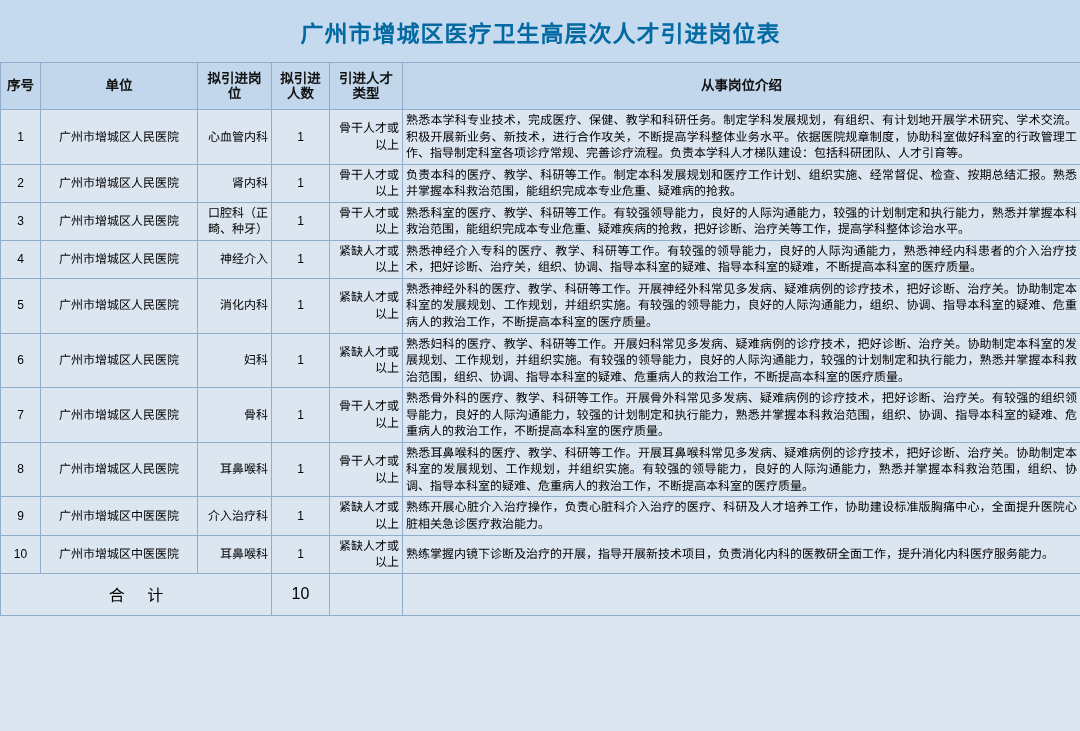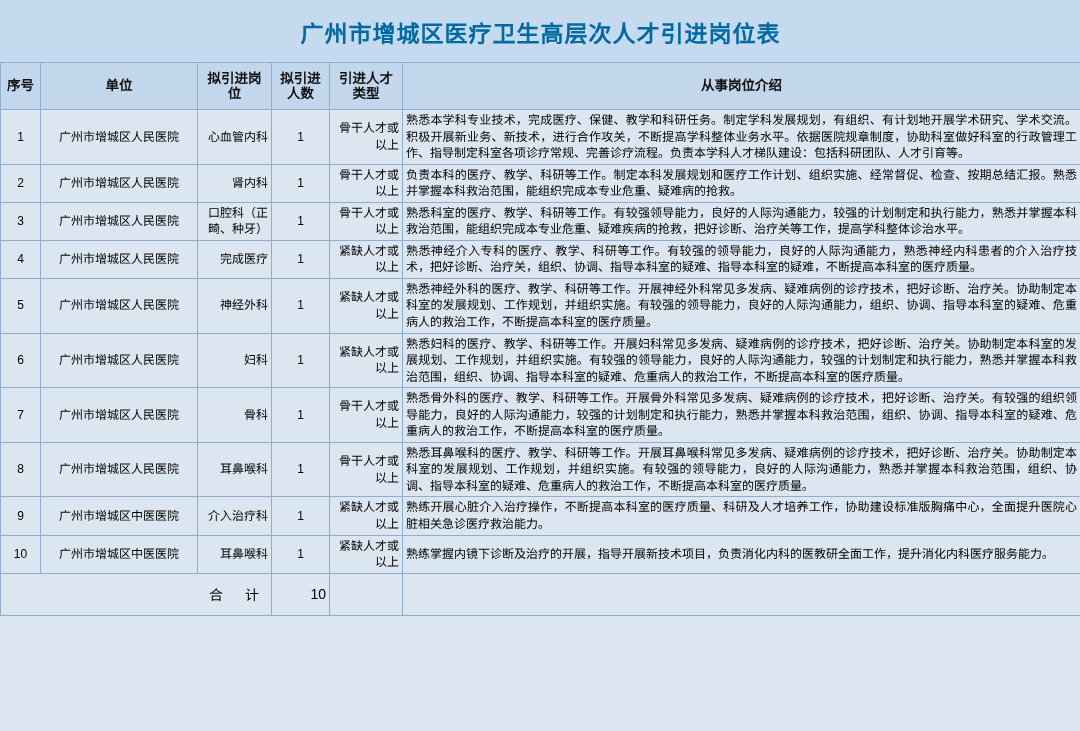--- a/index.html
+++ b/index.html
@@ -91,22 +91,22 @@
     text-align: justify;
     text-justify: inter-ideograph;
     font-size: 12.3px;
     line-height: 1.46;
     padding: 3px 5px 3px 4px;
     vertical-align: middle;
   }
   
   tr.total-row td {
     height: 42px;
-    font-size: 14px;
-    text-align: right;
+    font-size: 16px;
+    text-align: center;
     vertical-align: middle;
   }
   td.total-label {
     letter-spacing: 9px;
     text-indent: 9px;
   }
 </style>
 </head>
 <body>
 
@@ -152,29 +152,29 @@
           <td class="c-seq">3</td>
           <td class="c-unit">广州市增城区人民医院</td>
           <td class="c-post">口腔科（正畸、种牙）</td>
           <td class="c-num">1</td>
           <td class="c-type">骨干人才或以上</td>
           <td class="c-desc">熟悉科室的医疗、教学、科研等工作。有较强领导能力，良好的人际沟通能力，较强的计划制定和执行能力，熟悉并掌握本科救治范围，能组织完成本专业危重、疑难疾病的抢救，把好诊断、治疗关等工作，提高学科整体诊治水平。</td>
         </tr>
         <tr class="data-row">
           <td class="c-seq">4</td>
           <td class="c-unit">广州市增城区人民医院</td>
-          <td class="c-post">完成医疗</td>
+          <td class="c-post">神经介入</td>
           <td class="c-num">1</td>
           <td class="c-type">紧缺人才或以上</td>
           <td class="c-desc">熟悉神经介入专科的医疗、教学、科研等工作。有较强的领导能力，良好的人际沟通能力，熟悉神经内科患者的介入治疗技术，把好诊断、治疗关，组织、协调、指导本科室的疑难、指导本科室的疑难，不断提高本科室的医疗质量。</td>
         </tr>
         <tr class="data-row">
           <td class="c-seq">5</td>
           <td class="c-unit">广州市增城区人民医院</td>
-          <td class="c-post">神经外科</td>
+          <td class="c-post">消化内科</td>
           <td class="c-num">1</td>
           <td class="c-type">紧缺人才或以上</td>
           <td class="c-desc">熟悉神经外科的医疗、教学、科研等工作。开展神经外科常见多发病、疑难病例的诊疗技术，把好诊断、治疗关。协助制定本科室的发展规划、工作规划，并组织实施。有较强的领导能力，良好的人际沟通能力，组织、协调、指导本科室的疑难、危重病人的救治工作，不断提高本科室的医疗质量。</td>
         </tr>
         <tr class="data-row">
           <td class="c-seq">6</td>
           <td class="c-unit">广州市增城区人民医院</td>
           <td class="c-post">妇科</td>
           <td class="c-num">1</td>
           <td class="c-type">紧缺人才或以上</td>
@@ -195,21 +195,21 @@
           <td class="c-num">1</td>
           <td class="c-type">骨干人才或以上</td>
           <td class="c-desc">熟悉耳鼻喉科的医疗、教学、科研等工作。开展耳鼻喉科常见多发病、疑难病例的诊疗技术，把好诊断、治疗关。协助制定本科室的发展规划、工作规划，并组织实施。有较强的领导能力，良好的人际沟通能力，熟悉并掌握本科救治范围，组织、协调、指导本科室的疑难、危重病人的救治工作，不断提高本科室的医疗质量。</td>
         </tr>
         <tr class="data-row">
           <td class="c-seq">9</td>
           <td class="c-unit">广州市增城区中医医院</td>
           <td class="c-post">介入治疗科</td>
           <td class="c-num">1</td>
           <td class="c-type">紧缺人才或以上</td>
-          <td class="c-desc">熟练开展心脏介入治疗操作，不断提高本科室的医疗质量、科研及人才培养工作，协助建设标准版胸痛中心，全面提升医院心脏相关急诊医疗救治能力。</td>
+          <td class="c-desc">熟练开展心脏介入治疗操作，负责心脏科介入治疗的医疗、科研及人才培养工作，协助建设标准版胸痛中心，全面提升医院心脏相关急诊医疗救治能力。</td>
         </tr>
         <tr class="data-row">
           <td class="c-seq">10</td>
           <td class="c-unit">广州市增城区中医医院</td>
           <td class="c-post">耳鼻喉科</td>
           <td class="c-num">1</td>
           <td class="c-type">紧缺人才或以上</td>
           <td class="c-desc">熟练掌握内镜下诊断及治疗的开展，指导开展新技术项目，负责消化内科的医教研全面工作，提升消化内科医疗服务能力。</td>
         </tr>
         <tr class="total-row">

